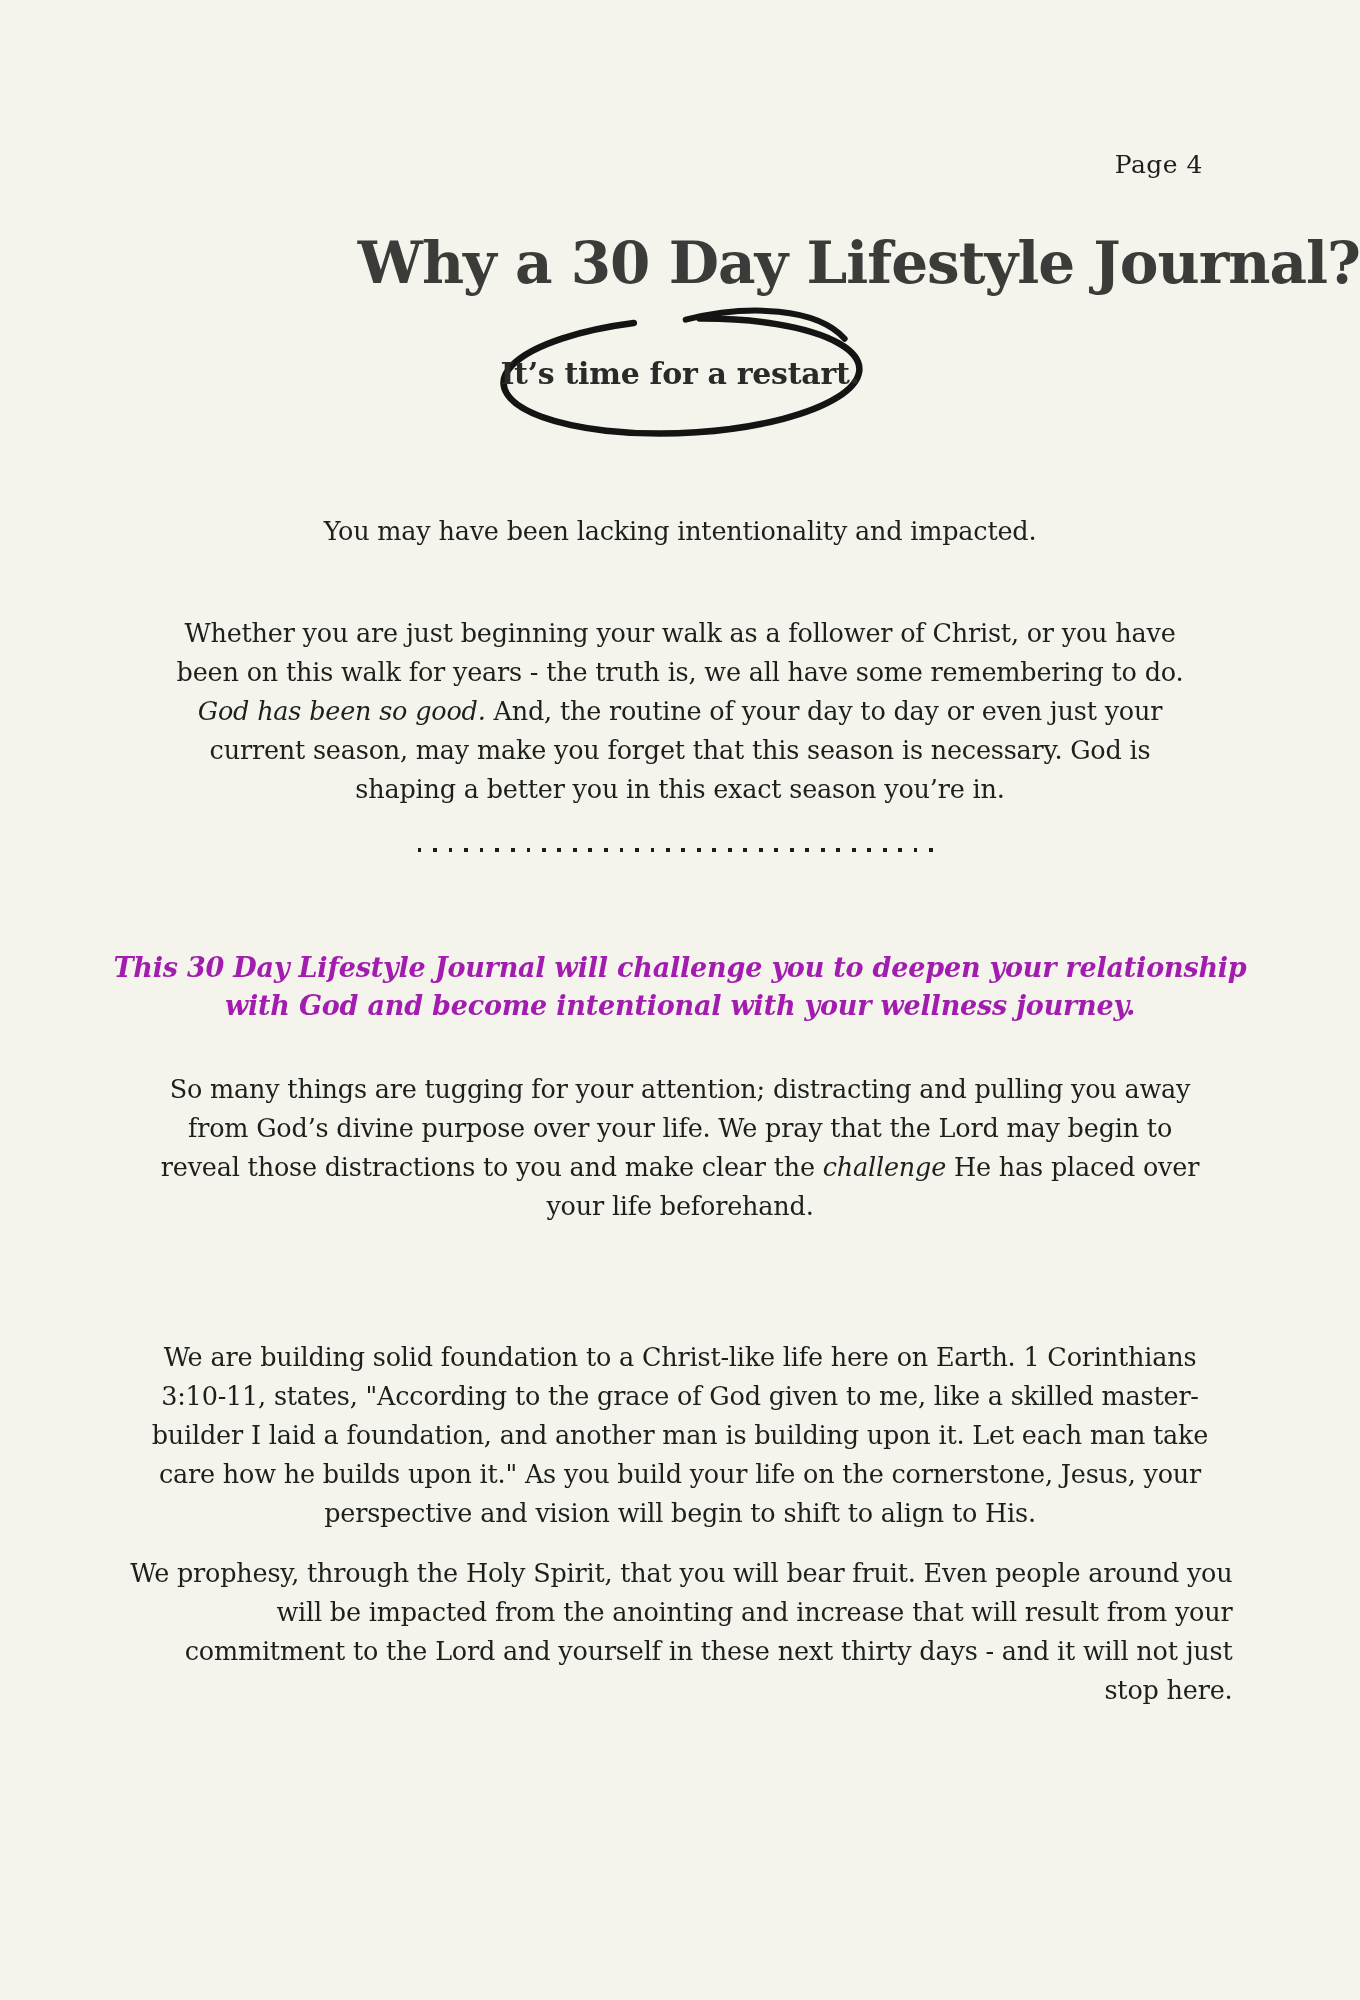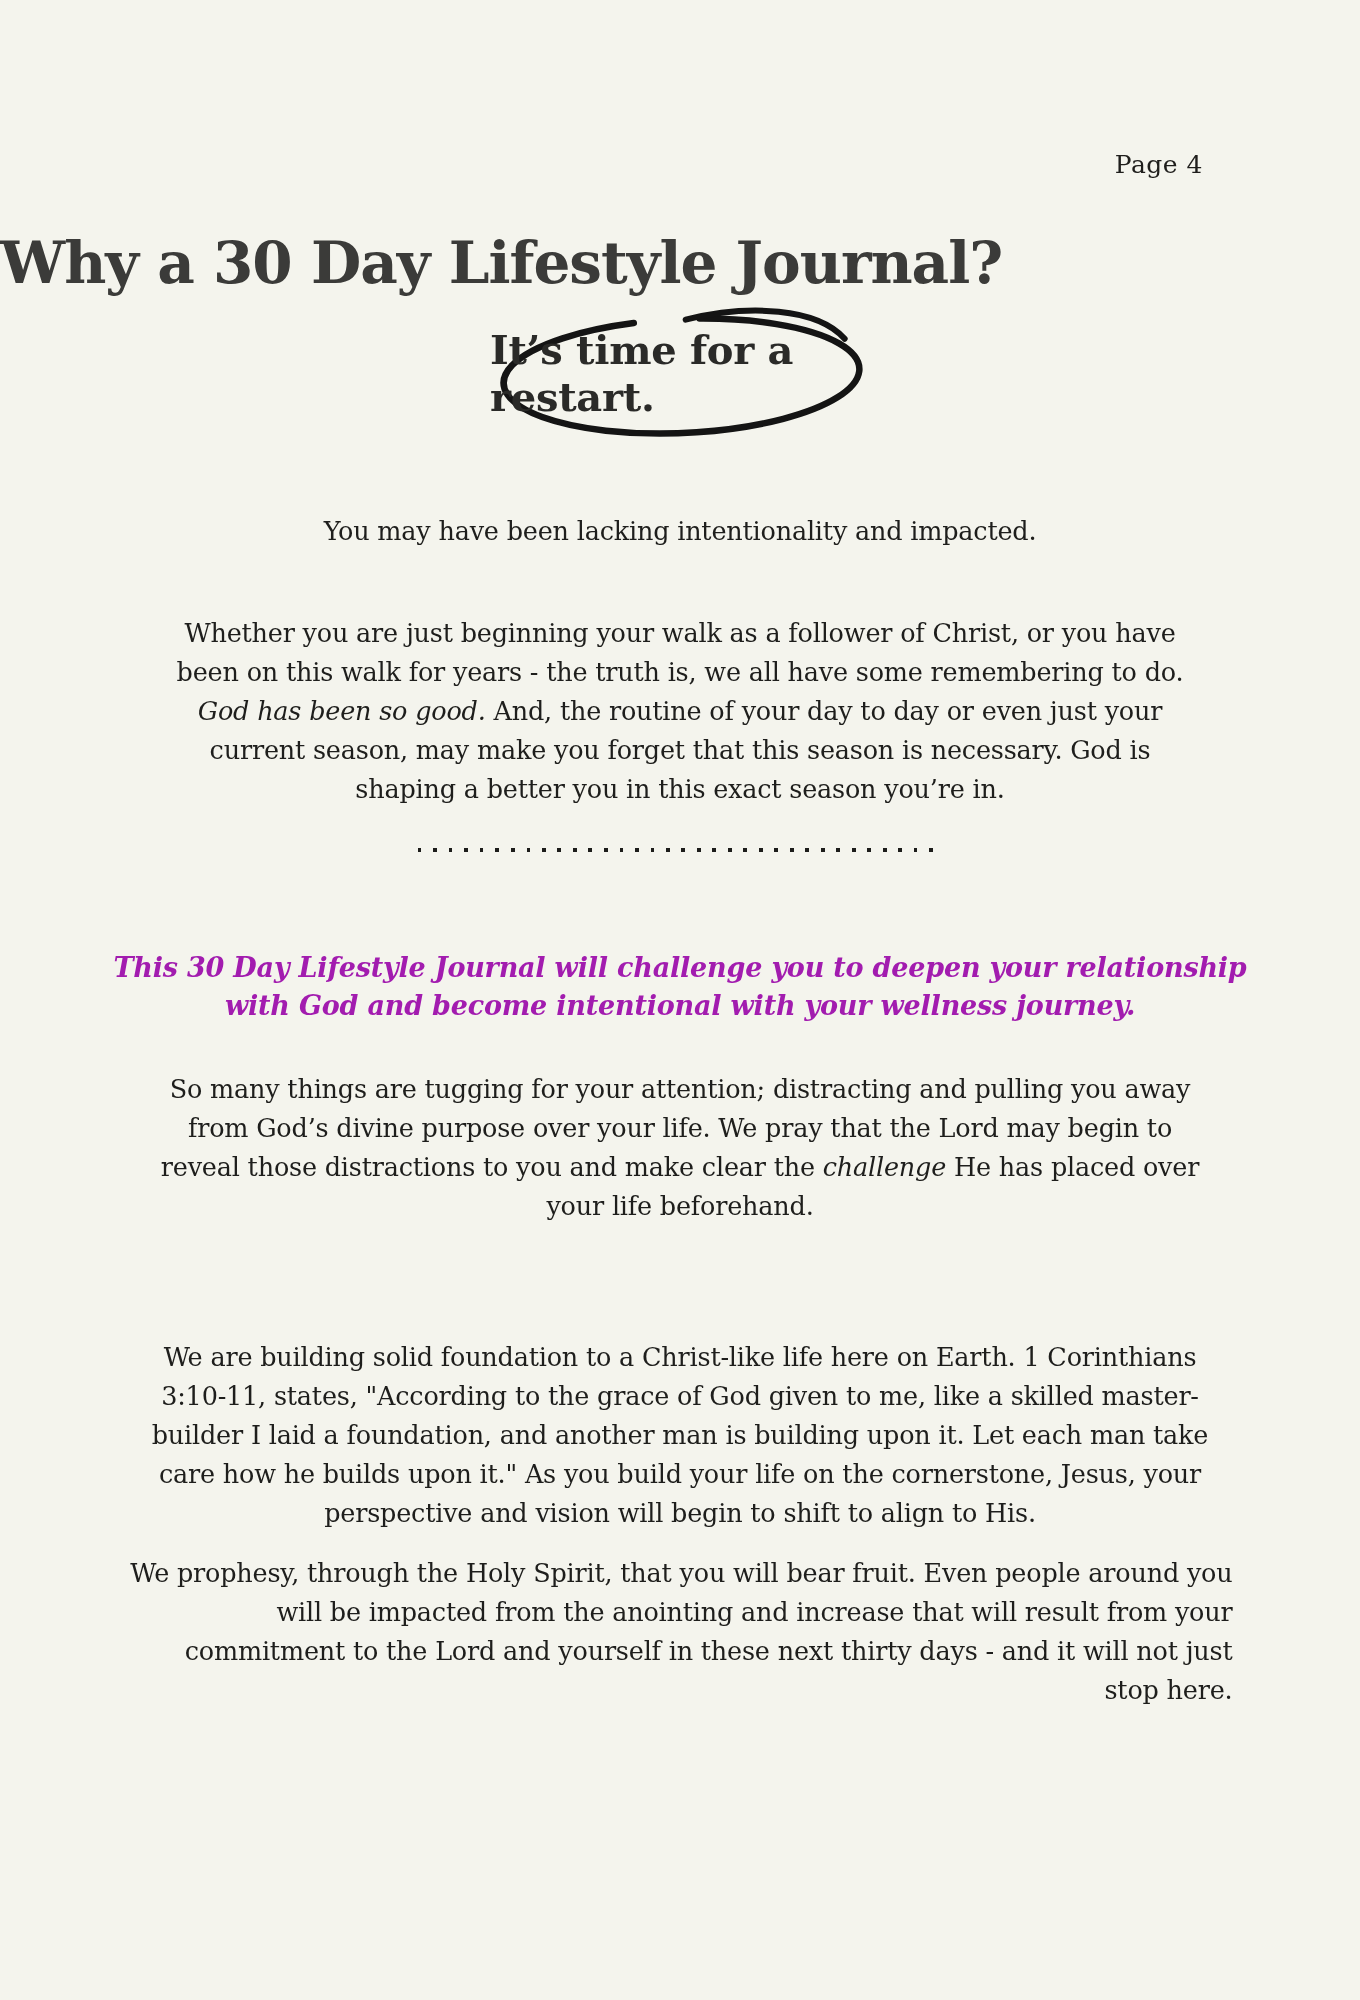--- a/index.html
+++ b/index.html
@@ -18,21 +18,21 @@
     right: 157px;
     font-size: 25px;
     color: #1F1E1C;
     letter-spacing: 0.5px;
   }
   .title {
     position: absolute;
     top: 182px;
     left: 0;
     width: 100%;
-    text-align: left;
+    text-align: right;
     font-size: 58px;
     font-weight: 700;
     letter-spacing: -1px;
     color: #3B3B39;
     line-height: 84px;
   }
   .badge {
     position: absolute;
     top: 304px;
     left: 50%;
@@ -45,21 +45,21 @@
     top: 0; left: 0;
     transform: rotate(-2.5deg);
   }
   .badge-label {
     position: absolute;
     top: 0; left: 0;
     width: 100%; height: 100%;
     display: flex;
     align-items: center;
     justify-content: center;
-    font-size: 40px;
+    font-size: 30px;
     font-weight: 700;
     color: #2A2A28;
     letter-spacing: -0.3px;
   }
   .para {
     position: absolute;
     left: 50%;
     transform: translateX(-50%);
     text-align: center;
     font-size: 25.5px;

